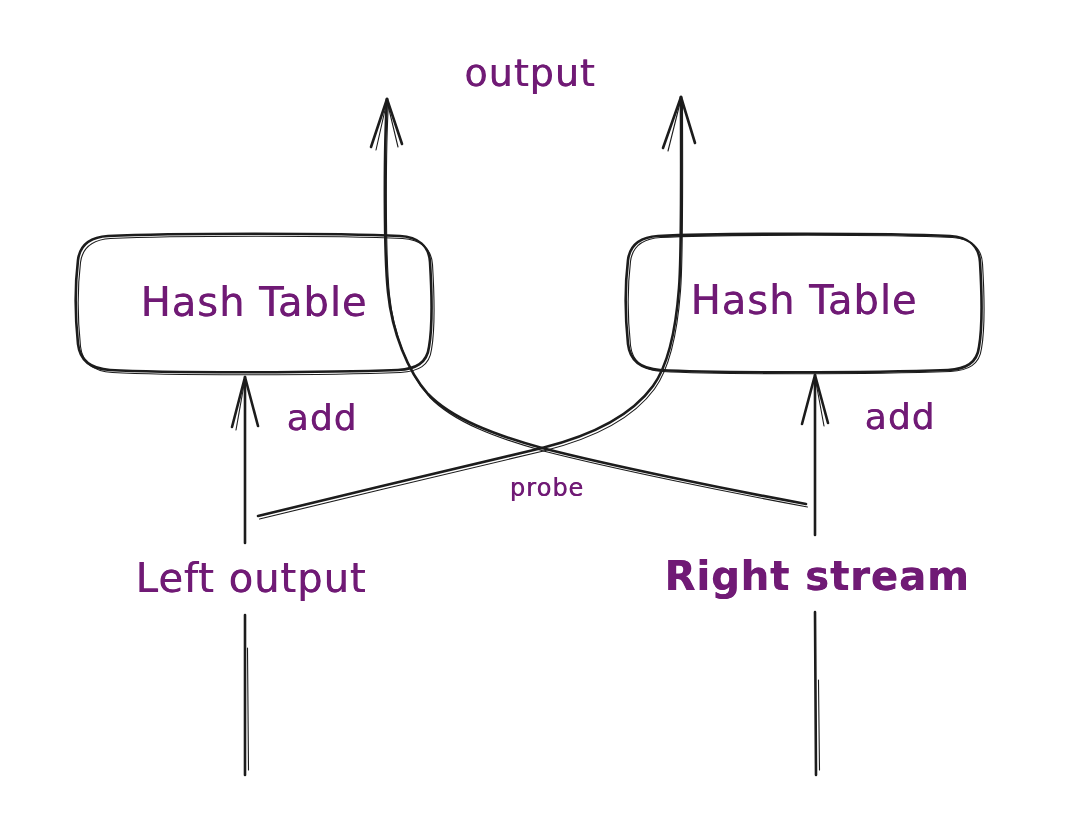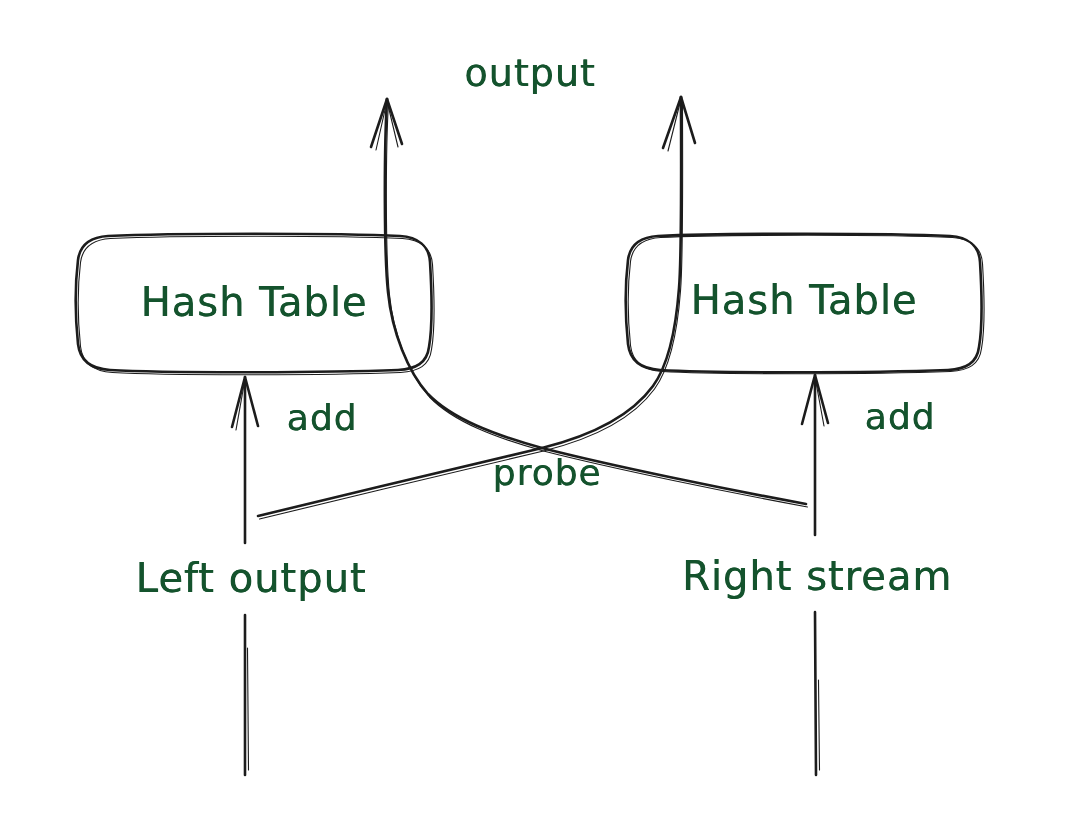--- a/index.html
+++ b/index.html
@@ -20,33 +20,33 @@
     position: absolute;
     left: 0;
     top: 0;
     width: 1080px;
     height: 817px;
   }
   .lbl {
     position: absolute;
     transform: translate(-50%, -50%);
     white-space: nowrap;
-    color: #14532d;
+    color: #701a75;
     text-shadow: 0.5px 0 0 currentColor; 
     letter-spacing: 1px;
     user-select: none;
   }
   .lbl-output      { left: 530px; top: 73px;  font-size: 38px; }
   .lbl-table-left  { left: 254px; top: 302px; font-size: 40px; }
   .lbl-table-right { left: 804px; top: 300px; font-size: 40px; }
   .lbl-add-left    { left: 322px; top: 417px; font-size: 36px; }
   .lbl-add-right   { left: 900px; top: 416px; font-size: 36px; }
-  .lbl-probe       { left: 547px; top: 472px; font-size: 36px; }
+  .lbl-probe       { left: 547px; top: 488px; font-size: 24px; }
   .lbl-stream-left  { left: 251px; top: 578px; font-size: 40px; background: #ffffff; padding: 4px 8px; }
-  .lbl-stream-right { left: 817px; top: 576px; font-size: 40px; background: #ffffff; padding: 4px 8px; }
+  .lbl-stream-right { left: 817px; top: 576px; font-size: 40px; background: #ffffff; padding: 4px 8px; font-weight: bold; }
 
   .ink-main {
     fill: none;
     stroke: #1c1c1c;
     stroke-width: 2.6;
     stroke-linecap: round;
     stroke-linejoin: round;
   }
   .ink-thin {
     fill: none;

